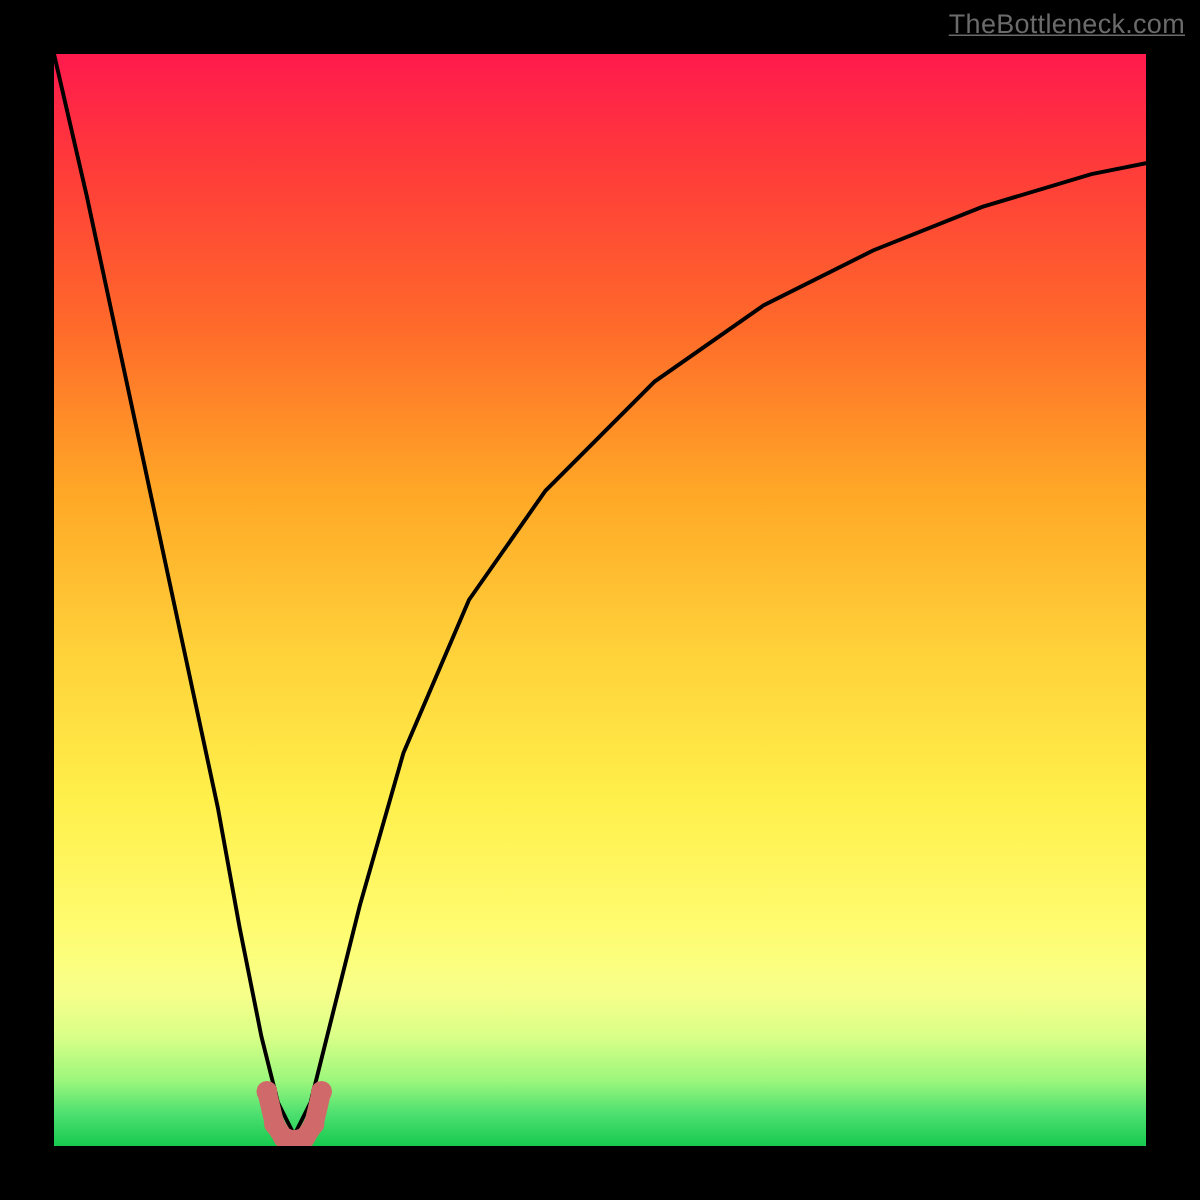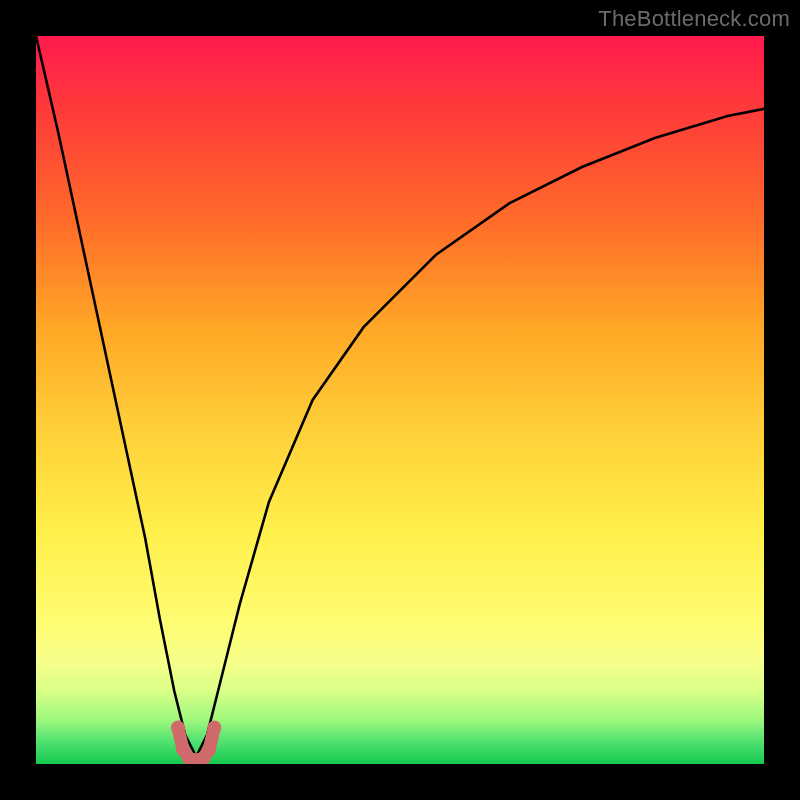--- a/index.html
+++ b/index.html
@@ -36,24 +36,25 @@
       #d9ff88 90%,
       #9cf77c 94%,
       #4ee070 97%,
       #17c94e 100%);
   }
   .watermark {
     position: absolute;
     top: 6px;
     right: 10px;
     font-family: Arial, Helvetica, sans-serif;
-    font-size: 22px;
+    font-size: 18px;
     color: #6b6b6b;
     letter-spacing: 0.2px;
     user-select: none;
+    text-decoration: underline;
   }
   svg.curve {
     position: absolute;
     left: 0;
     top: 0;
     width: 728px;
     height: 728px;
   }
 </style>
 </head>

